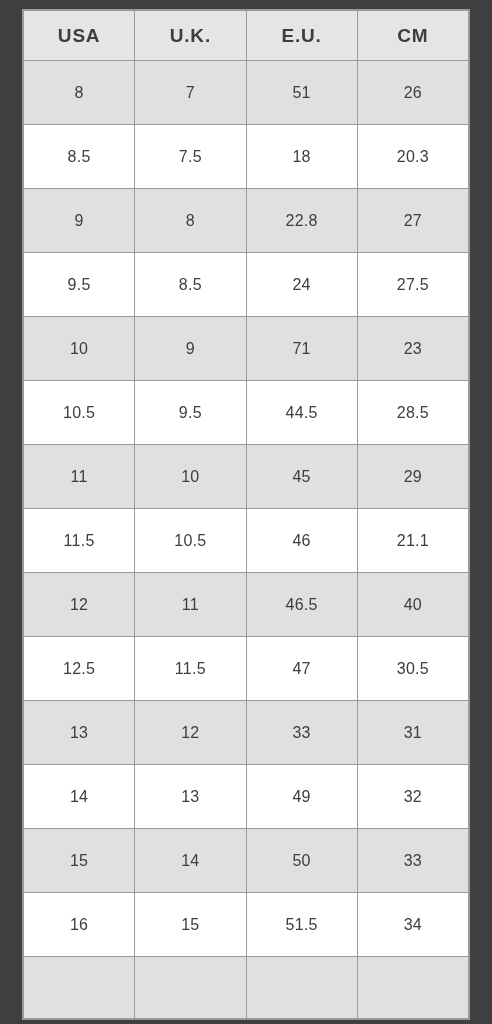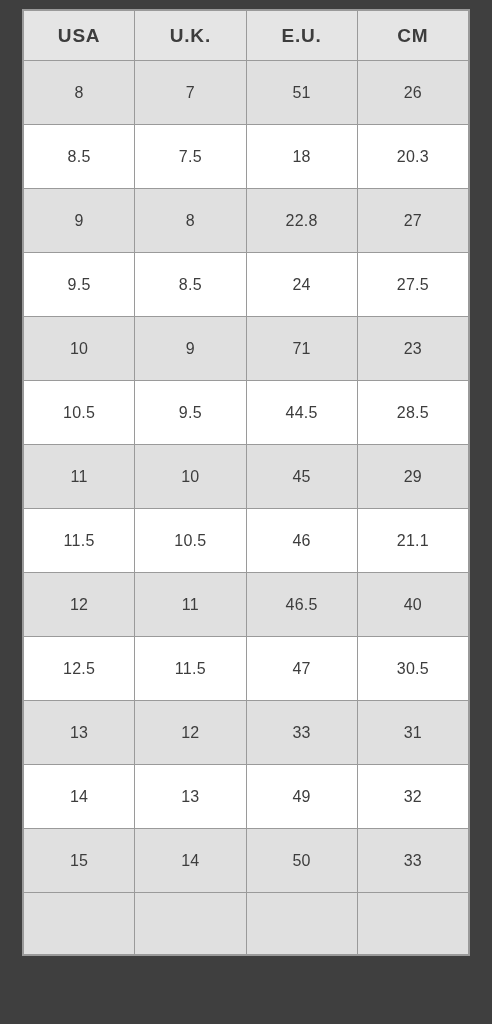--- a/index.html
+++ b/index.html
@@ -164,20 +164,26 @@
           <td>13</td>
           <td>49</td>
           <td>32</td>
         </tr>
         <tr class="row-odd">
           <td>15</td>
           <td>14</td>
           <td>50</td>
           <td>33</td>
         </tr>
+        <tr class="row-even">
+          <td>16</td>
+          <td>15</td>
+          <td>51.5</td>
+          <td>34</td>
+        </tr>
         <tr class="row-empty">
           <td></td>
           <td></td>
           <td></td>
           <td></td>
         </tr>
       </tbody>
     </table>
   </div>
 

